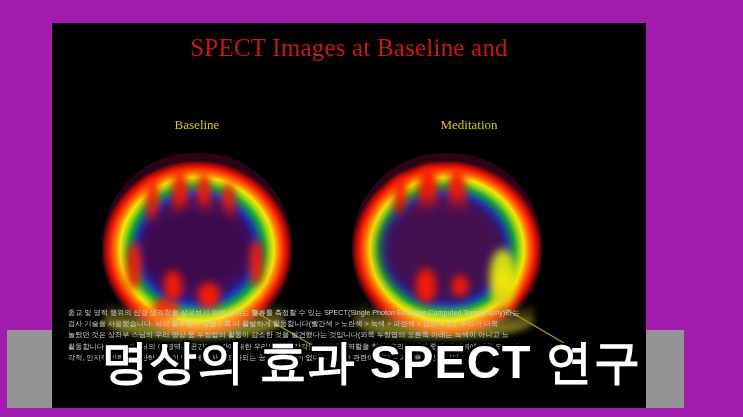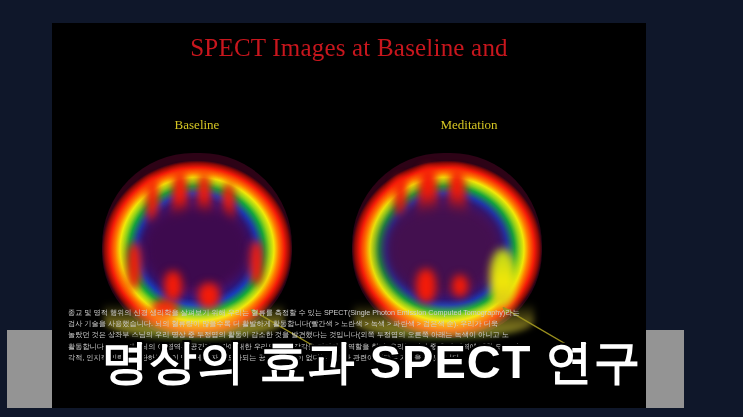--- a/index.html
+++ b/index.html
@@ -3,21 +3,21 @@
 <meta charset="utf-8">
 <style>
   html,body{margin:0;padding:0;}
   body{
     width:743px;height:417px;
     background:#ffffff;
     font-family:"Liberation Sans", sans-serif;
     overflow:hidden;
     position:relative;
   }
-  #stage{position:absolute;left:0;top:0;width:743px;height:417px;background:#0f172a;}
+  #stage{position:absolute;left:0;top:0;width:743px;height:417px;background:#a21caf;}
 
   
   .gray-block{position:absolute;background:#949494;}
   #gray-left{left:7px;top:330px;width:46px;height:78px;}
   #gray-right{left:646px;top:330px;width:38px;height:78px;}
 
   
   #slide{
     position:absolute;left:52px;top:23px;width:594px;height:385px;
     background:#000000;overflow:hidden;

